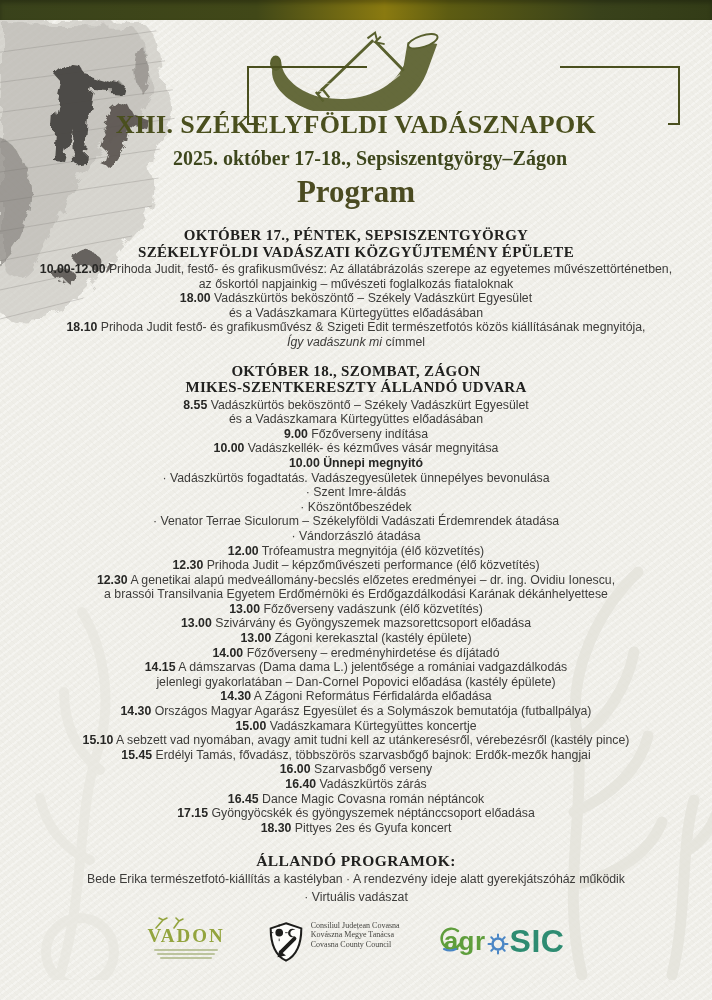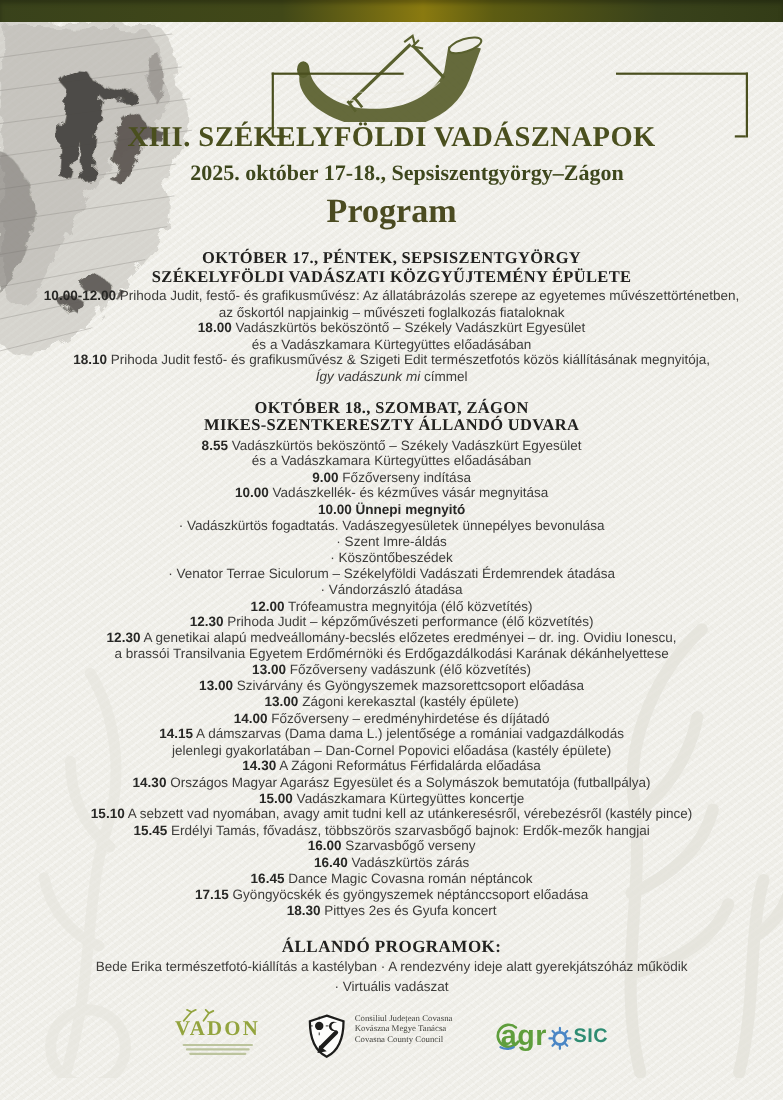--- a/index.html
+++ b/index.html
@@ -62,21 +62,21 @@
   .vadon-sub i:nth-child(1){width:64px;}
   .vadon-sub i:nth-child(2){width:58px;}
   .vadon-sub i:nth-child(3){width:52px;}
   .county{display:flex;align-items:flex-start;gap:8px;}
   .county-text{text-align:left;font-family:"Liberation Serif",serif;font-size:8px;
           line-height:9.5px;color:#454540;}
   .agro{display:flex;align-items:center;position:relative;}
   .agro-a1{font-weight:700;font-size:26px;color:#5f9e3c;letter-spacing:0.5px;position:relative;}
   .agro-swoosh{position:absolute;left:-6px;top:3px;}
   .agro-gear{margin:0 1px;position:relative;top:2px;}
-  .agro-a2{font-weight:700;font-size:18px;color:#2e8c72;letter-spacing:0.5px;}
+  .agro-a2{font-weight:700;font-size:32px;color:#2e8c72;letter-spacing:0.5px;}
 </style>
 </head>
 <body>
 
 <div class="page">
 
   <svg class="wm" style="right:-10px;top:550px;" width="210" height="430" viewBox="0 0 210 430">
     <g fill="none" stroke="#e3e2da" stroke-width="11" stroke-linecap="round" opacity="0.75">
       <path d="M70,425 C48,335 76,255 64,175 C58,122 84,62 126,22"></path>
       <path d="M66,190 C96,168 116,134 122,102"></path>

